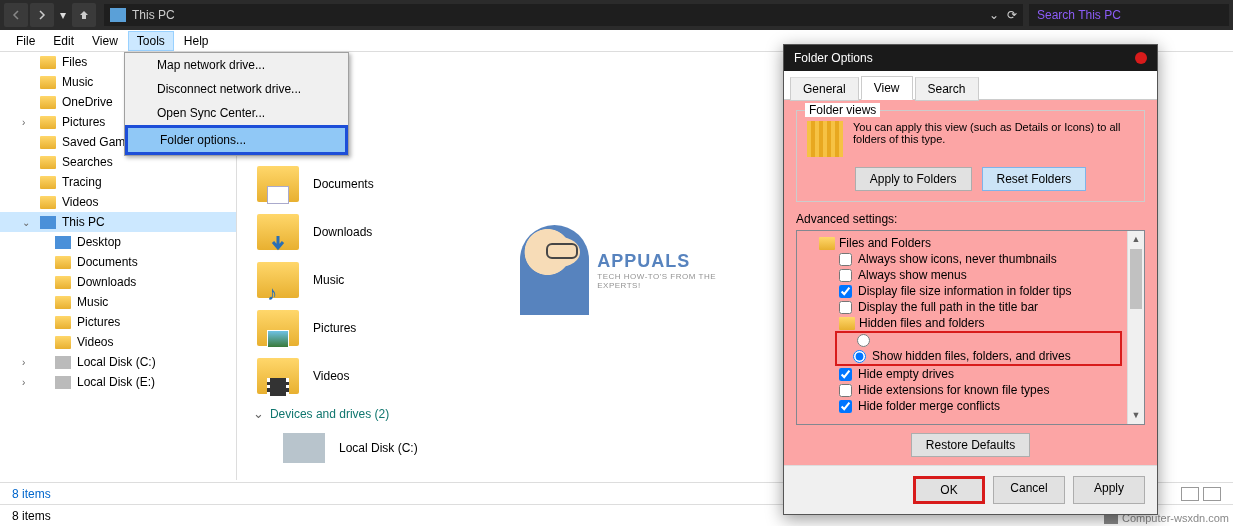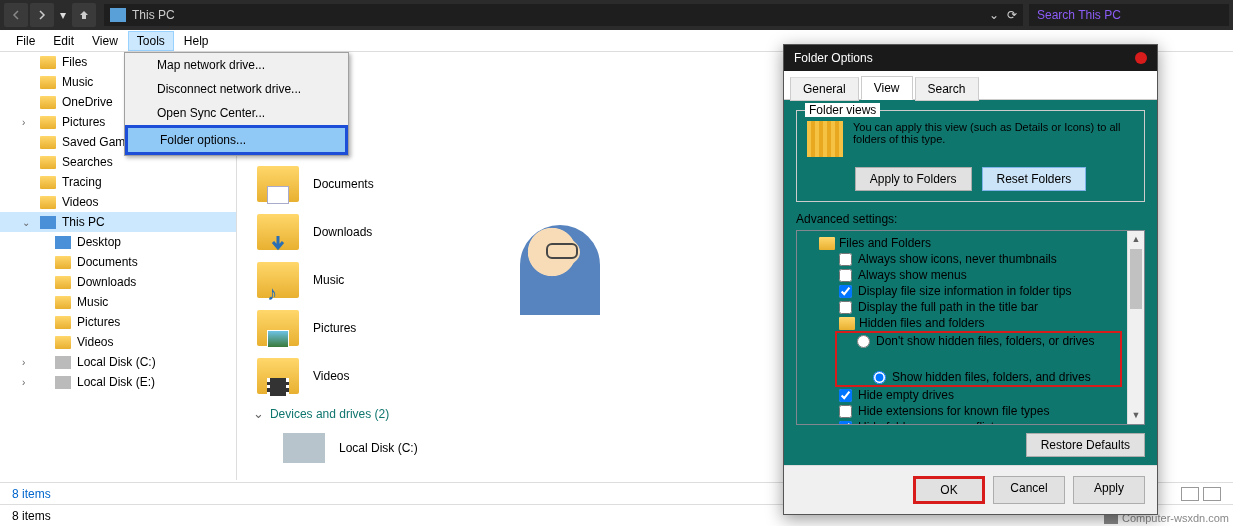--- a/index.html
+++ b/index.html
@@ -51,21 +51,21 @@
 .wm-text .t1{font-size:18px;font-weight:600;letter-spacing:1px;}
 .wm-text .t2{font-size:8px;color:#888;letter-spacing:0.5px;}
 
 
 .status1 { position: absolute; left: 0; right: 0; bottom: 22px; height: 22px; border-top: 1px solid #ddd; padding: 2px 12px; color: #0066cc; display:flex; align-items:center; }
 .status1 .viewbtns { margin-left:auto; display:flex; gap:4px; }
 .status1 .viewbtns div{width:18px;height:14px;border:1px solid #999;}
 .status2 { position: absolute; left: 0; right: 0; bottom: 0; height: 22px; border-top: 1px solid #ddd; padding: 2px 12px; font-size: 14px; display:flex; align-items:center; }
 
 
-.dialog { position: absolute; right: 75px; top: 44px; width: 375px; background: #0f766e; border: 1px solid #555; box-shadow: 0 4px 16px rgba(0,0,0,0.4); z-index: 100; }
+.dialog { position: absolute; right: 75px; top: 44px; width: 375px; background: #fca5a5; border: 1px solid #555; box-shadow: 0 4px 16px rgba(0,0,0,0.4); z-index: 100; }
 .dlg-title { background: #1a1a1a; color: #fff; padding: 6px 10px; display:flex; align-items:center; }
 .dlg-title .dot { width:12px; height:12px; border-radius:50%; background:#d81b1b; margin-left:auto; }
 .tabs { display: flex; border-bottom: 1px solid #ccc; padding: 4px 6px 0; gap: 2px; background:#fff;}
 .tabs .tab { padding: 4px 12px; border: 1px solid #ccc; border-bottom: 1px solid #fff; background: #fff; position:relative; top:1px; }
 .tabs .tab.inactive { background: #f0f0f0; border-bottom: 1px solid #ccc; top:2px; border-top:1px solid #ddd;}
 .group { border: 1px solid #ccc; margin: 10px 12px; padding: 10px; position: relative; }
 .group-title { position: absolute; top: -8px; left: 8px; background: #fff; padding: 0 4px; }
 .fv-row { display:flex; gap:10px; }
 .fv-icon { width:36px; height:36px; background: repeating-linear-gradient(90deg,#f6c244 0 4px,#e8a820 4px 8px); }
 .fv-text { flex:1; font-size:11px; }
@@ -76,21 +76,21 @@
 .adv-label { margin-bottom:4px; }
 .treebox { border:1px solid #828790; height: 195px; overflow:hidden; position:relative; padding:4px 2px; }
 .treebox .row { display:flex; align-items:center; gap:4px; padding:1px 2px; font-size:11px; white-space:nowrap;}
 .treebox .row.ind1 { padding-left: 20px; }
 .treebox .row.ind2 { padding-left: 40px; }
 .treebox input[type=checkbox],.treebox input[type=radio]{margin:0 2px 0 0; width:13px; height:13px;}
 .redbox { border:2px solid #d81b1b; }
 .scrollbar { position:absolute; right:0; top:0; bottom:0; width:17px; background:#f0f0f0; border-left:1px solid #ddd;}
 .scrollbar .thumb{position:absolute;left:2px;right:2px;top:18px;height:60px;background:#c1c1c1;}
 .scrollbar .arr{position:absolute;left:0;right:0;height:17px;text-align:center;color:#606060;font-size:9px;line-height:17px;}
-.restore { display:flex; justify-content:flex-end; margin:8px 12px; }
+.restore { display:flex; justify-content:center; margin:8px 12px; }
 .dlg-bottom { border-top:1px solid #ddd; padding:10px 12px; display:flex; justify-content:flex-end; gap:8px; background:#f0f0f0;}
 .dlg-bottom .btn { min-width:72px; padding:4px 8px; background:#e1e1e1;}
 .dlg-bottom .btn.ok { border:3px solid #d81b1b; }
 
 .cornertag { position:absolute; right:4px; bottom:2px; color:#888; font-size:11px; display:flex; align-items:center; gap:4px;}
 .cornertag::before{content:"";width:14px;height:12px;background:#888;display:inline-block;}
 </style>
 </head>
 <body>
 
@@ -252,20 +252,24 @@
       <span>Devices and drives (2)</span>
     </div>
   <div class="big-item" style="padding-left:30px;">
       <div style="width:42px;height:30px;background:#b8c4cc;"></div>
       <span>Local Disk (C:)</span>
     </div>
 </div>
 
 <div class="watermark">
   <div class="wm-guy"></div>
+  <div class="wm-text">
+    <div class="t1">APPUALS</div>
+    <div class="t2">TECH HOW-TO'S FROM THE EXPERTS!</div>
+  </div>
 </div>
 
 <div class="status1">
   <span>8 items</span>
   <div class="viewbtns">
     <div></div>
     <div></div>
   </div>
 </div>
 <div class="status2">
@@ -316,23 +320,22 @@
           <input type="checkbox" style="">
           <span>Display the full path in the title bar</span>
         </div>
       <div class="row ind2">
           <span class="ic-folder"></span>
           <span>Hidden files and folders</span>
         </div>
       <div class="redbox" style="margin:0 20px 0 36px;">
         <div class="row" style="padding-left:20px;">
             <input type="radio" name="h" style="">
-            <span>Don't show hidden files, folders, or drives</span>
           </div>
-        <div class="row" style="padding-left:36px;margin-top:20px;">
+        <div class="row" style="padding-left:16px;">
             <input type="radio" name="h" checked="" style="">
             <span>Show hidden files, folders, and drives</span>
           </div>
       </div>
       <div class="row ind2">
           <input type="checkbox" checked="" style="">
           <span>Hide empty drives</span>
         </div>
       <div class="row ind2">
           <input type="checkbox" style="">

